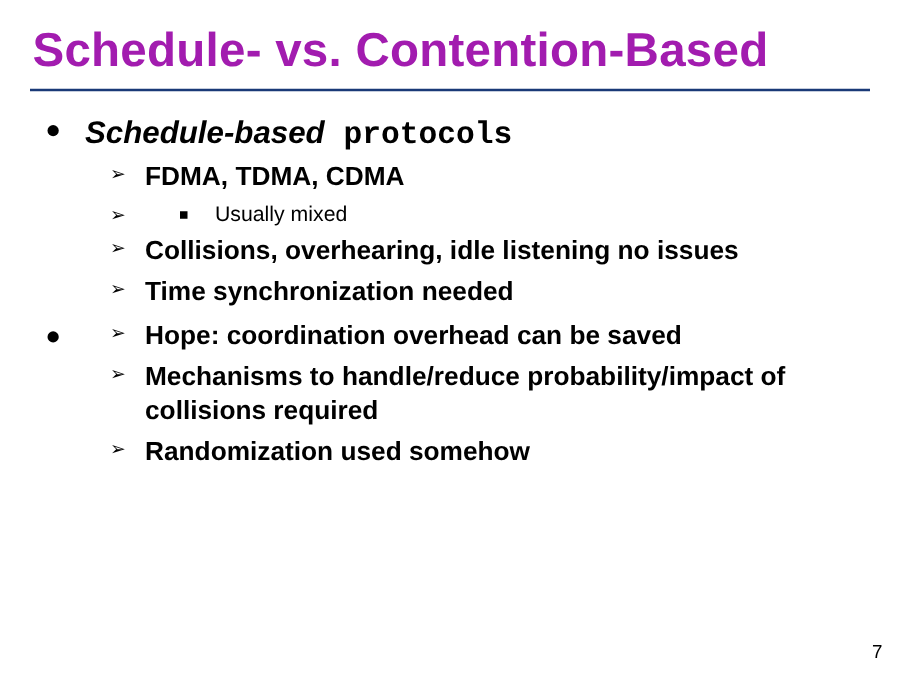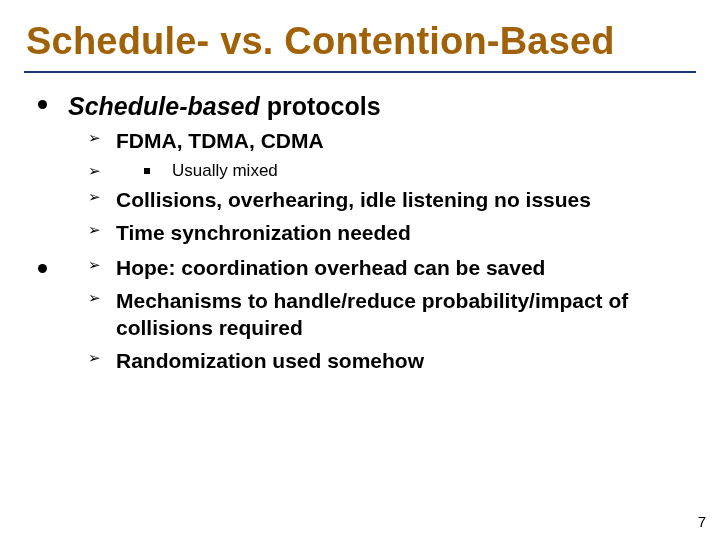--- a/index.html
+++ b/index.html
@@ -13,21 +13,21 @@
     overflow: hidden;
   }
   .slide {
     position: relative;
     width: 720px;
     height: 540px;
     box-sizing: border-box;
     padding: 18px 24px 0 24px;
   }
   .title {
-    color: #a16207;
+    color: #a21caf;
     font-size: 38px;
     font-weight: 700;
     letter-spacing: 0.2px;
     margin: 2px 0 8px 2px;
     white-space: nowrap;
   }
   .rule {
     border: none;
     border-top: 2px solid #1a3a77;
     margin: 0 0 18px 0;
@@ -48,21 +48,21 @@
     width: 9px;
     height: 9px;
     background: #000;
     border-radius: 50%;
   }
   .lvl1-text {
     font-size: 25px;
     line-height: 1.25;
   }
   .lvl1-text .ital { font-style: italic; font-weight: 700; }
-  .lvl1-text .bold { font-weight: 700; }
+  .lvl1-text .bold { font-weight: 700; font-family: Liberation Mono, monospace; }
 
   
   .lvl2 { margin-top: 6px; }
   .lvl2 > li {
     position: relative;
     padding-left: 48px;
     margin: 4px 0 6px 0;
   }
   .lvl2 > li > .bullet2 {
     position: absolute;

